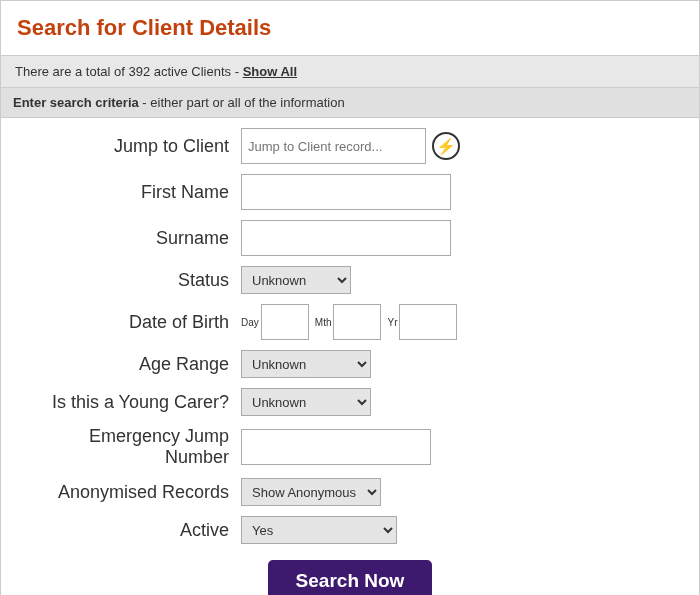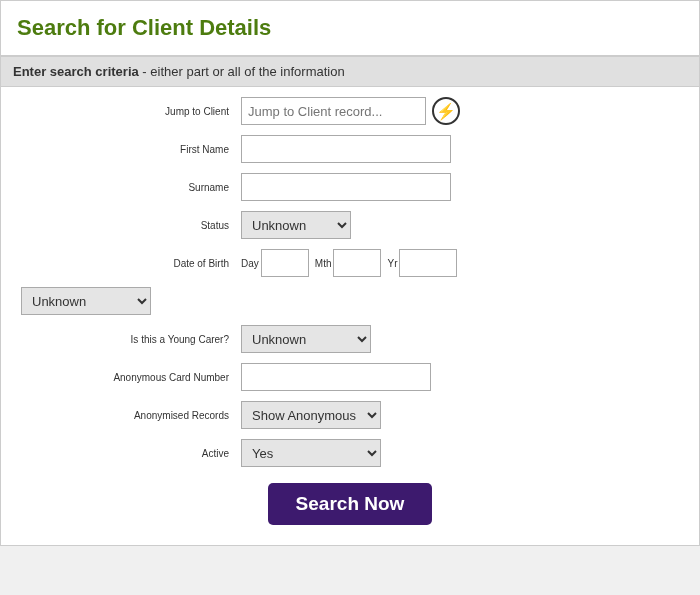--- a/index.html
+++ b/index.html
@@ -15,21 +15,21 @@
       background: #fff;
     }
     .page-title-bar {
       border: 1px solid #ccc;
       padding: 14px 16px;
       background: #fff;
     }
     .page-title {
       font-size: 22px;
       font-weight: bold;
-      color: #4d7c0f;
+      color: #c2410c;
     }
     .summary-bar {
       background: #e8e8e8;
       padding: 8px 14px;
       font-size: 13px;
       color: #333;
       border-left: 1px solid #ccc;
       border-right: 1px solid #ccc;
     }
     .summary-bar a {
@@ -59,32 +59,32 @@
     .form-row {
       display: flex;
       align-items: center;
       margin-bottom: 10px;
       padding: 0 20px;
     }
     .form-label {
       width: 220px;
       text-align: right;
       padding-right: 12px;
-      font-size: 10px;
+      font-size: 18px;
       color: #333;
       flex-shrink: 0;
     }
     .form-control {
       flex: 1;
     }
     input[type="text"] {
       border: 1px solid #aaa;
       padding: 4px 6px;
       font-size: 13px;
-      height: 28px;
+      height: 36px;
       outline: none;
       color: #333;
     }
     .input-standard {
       width: 210px;
     }
     select {
       border: 1px solid #aaa;
       padding: 3px 6px;
       font-size: 13px;
@@ -97,21 +97,21 @@
     .select-medium {
       width: 110px;
     }
     .select-large {
       width: 130px;
     }
     .select-show-anon {
       width: 140px;
     }
     .select-yes {
-      width: 140px;
+      width: 156px;
     }
     .dob-row {
       display: flex;
       align-items: center;
       gap: 0;
     }
     .dob-label-part {
       font-size: 10px;
       color: #333;
       margin-right: 2px;
@@ -161,20 +161,24 @@
   </style>
 </head>
 <body>
 
 <div class="page-wrapper">
 
   <div class="page-title-bar">
     <h1 class="page-title">Search for Client Details</h1>
   </div>
 
+  <div class="summary-bar">
+    <span>There are a total of 392 active Clients - </span>
+    <a>Show All</a>
+  </div>
 
   <div class="search-panel">
     <div class="search-panel-header">
       <strong>Enter search criteria</strong><span> - either part or all of the information</span>
     </div>
 
     <div class="form-body">
 
       <div class="form-row">
         <div class="form-label">Jump to Client</div>
@@ -217,40 +221,41 @@
             <input type="text" class="dob-input" style="">
             <span class="dob-label-part">Mth</span>
             <input type="text" class="dob-input" style="">
             <span class="dob-label-part">Yr</span>
             <input type="text" style="width: 58px;">
           </div>
         </div>
       </div>
 
       <div class="form-row">
+        <div class="form-label">Age Range</div>
         <div class="form-control">
           <select class="select-large">
             <option>Unknown</option>
           </select>
         </div>
       </div>
 
       <div class="form-row">
         <div class="form-label">Is this a Young Carer?</div>
         <div class="form-control">
           <select class="select-large">
             <option>Unknown</option>
             <option>Yes</option>
             <option>No</option>
           </select>
         </div>
       </div>
 
       <div class="form-row">
-        <div class="form-label">Anonymous Card Number</div>
+        <div class="form-label">Emergency Jump Number</div>
         <div class="form-control">
           <input type="text" class="input-emergency" style="">
         </div>
       </div>
 
       <div class="form-row">
         <div class="form-label">Anonymised Records</div>
         <div class="form-control">
           <select class="select-show-anon">
             <option>Show Anonymous</option>

